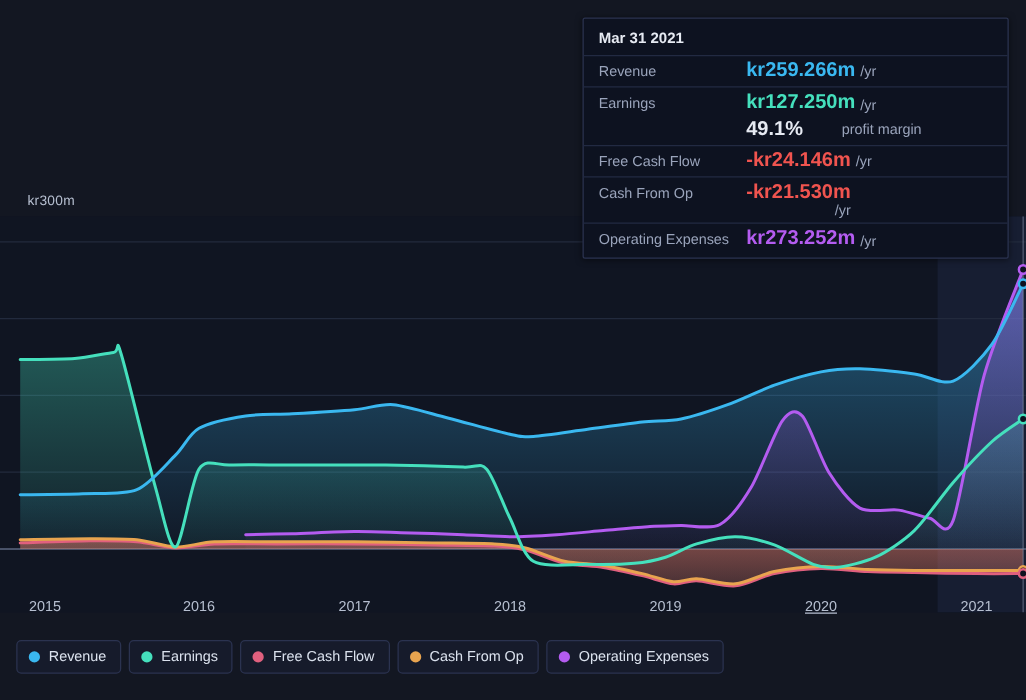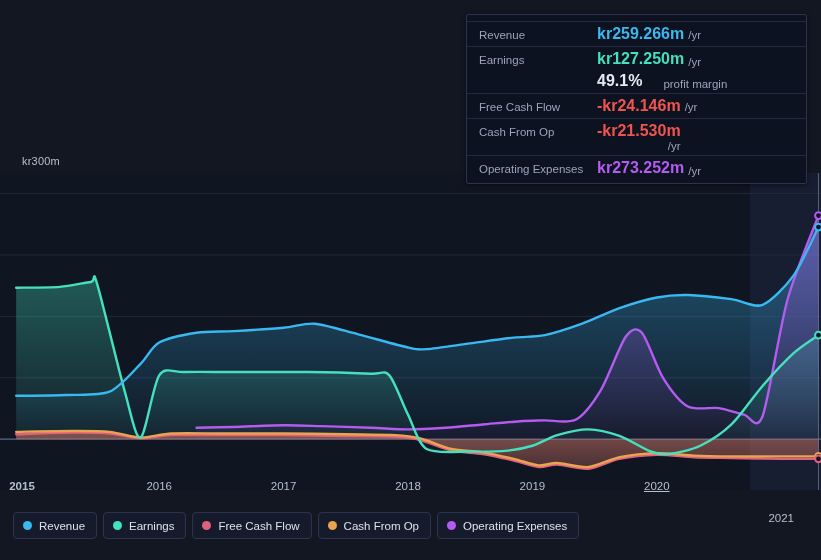--- a/index.html
+++ b/index.html
@@ -89,21 +89,21 @@
   .tt-unit {
     color: #9aa4bb;
     font-size: 11.5px;
     font-weight: normal;
     margin-left: 4px;
   }
   .tt-sub {
     color: #9aa4bb;
     font-size: 11.5px;
     font-weight: normal;
-    margin-left: 21px;
+    margin-left: 11px;
   }
 
   
   #legend {
     position: absolute;
     left: 13px; top: 512px;
     display: flex;
     gap: 6px;
   }
   .legend-item {
@@ -183,48 +183,49 @@
         <line x1="818.5121212121235" y1="0" x2="818.5121212121235" y2="317" stroke="#7d87a0" stroke-width="1" opacity="0.6"></line>
         <circle cx="818.5121212121235" cy="54.06201550387597" r="3.4" fill="#0d1220" stroke="#3ab8f0" stroke-width="2"></circle>
         <circle cx="818.5121212121235" cy="162.18604651162792" r="3.4" fill="#0d1220" stroke="#45e0bd" stroke-width="2"></circle>
         <circle cx="818.5121212121235" cy="42.594315245478036" r="3.4" fill="#0d1220" stroke="#b45cf0" stroke-width="2"></circle>
         <circle cx="818.5121212121235" cy="283.41602067183464" r="3.4" fill="#0d1220" stroke="#e8a44f" stroke-width="2"></circle>
         <circle cx="818.5121212121235" cy="285.8733850129199" r="3.4" fill="#0d1220" stroke="#e0607e" stroke-width="2"></circle>
       </svg>
   </div>
 
   <div id="xaxis">
-      <div class="xlabel" style="left: 22px; font-weight: bold;">2015</div>
+      <div class="xlabel" style="left: 36px;">2015</div>
       <div class="xlabel" style="left: 159.224px;">2016</div>
       <div class="xlabel" style="left: 283.618px;">2017</div>
       <div class="xlabel" style="left: 408.012px;">2018</div>
       <div class="xlabel" style="left: 532.406px;">2019</div>
       <div class="xlabel" style="left: 656.8px; text-decoration: underline;">2020</div>
-      <div class="xlabel" style="left: 781.194px; margin-top: 32px;">2021</div>
+      <div class="xlabel" style="left: 781.194px;">2021</div>
     </div>
 
   <div id="tooltip">
+    <div class="tt-date">Mar 31 2021</div>
     <div id="tt-rows">
         <div class="tt-row">
           <div class="tt-label">Revenue</div>
           <div style="display: flex; align-items: baseline;">
             <span class="tt-value" style="color: rgb(58, 184, 240);">kr259.266m</span>
             <span class="tt-unit">/yr</span>
           </div>
         </div>
         <div class="tt-row">
           <div class="tt-label">Earnings</div>
           <div style="display: flex; align-items: flex-end;">
             <span class="tt-value" style="color: rgb(69, 224, 189);">kr127.250m</span>
             <span class="tt-unit">/yr</span>
           </div>
         </div>
         <div class="tt-row noline">
           <div class="tt-label"></div>
-          <div style="display: flex; align-items: flex-end;">
+          <div style="display: flex; align-items: center; gap: 20px;">
             <span class="tt-value" style="color: rgb(230, 234, 242);">49.1%</span>
             <span class="tt-sub">profit margin</span>
           </div>
         </div>
         <div class="tt-row">
           <div class="tt-label">Free Cash Flow</div>
           <div style="display: flex; align-items: baseline;">
             <span class="tt-value" style="color: rgb(240, 84, 79);">-kr24.146m</span>
             <span class="tt-unit">/yr</span>
           </div>

